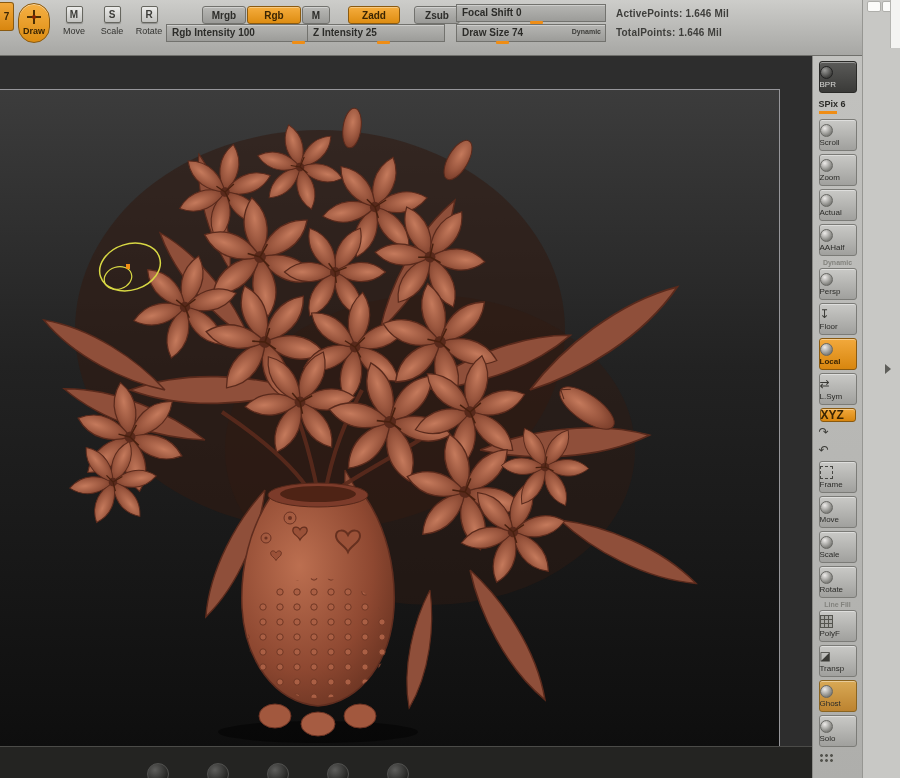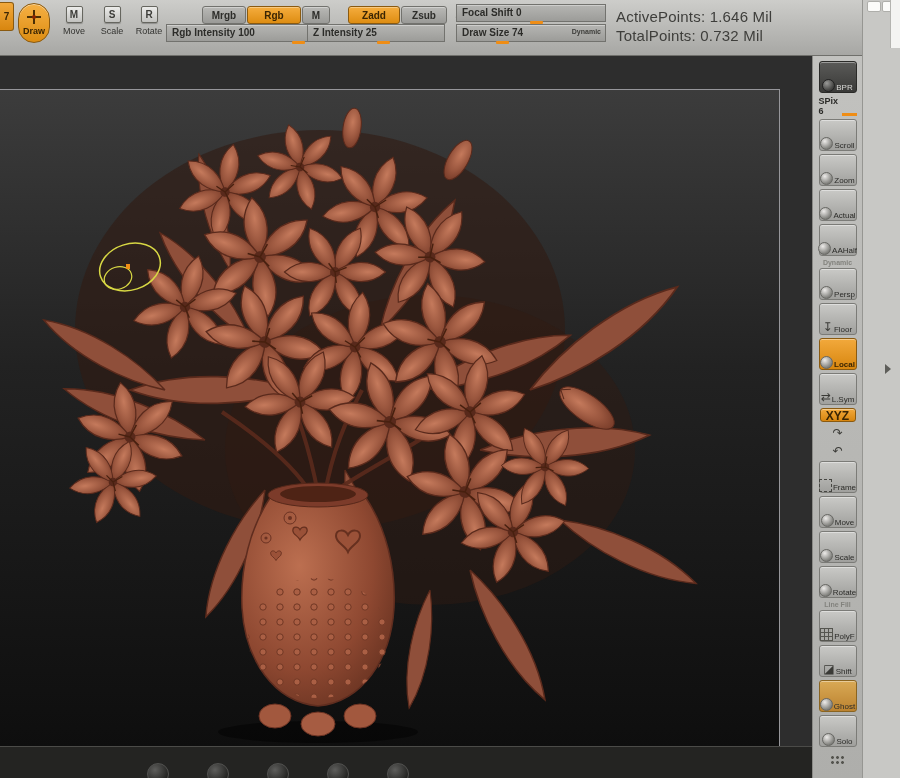--- a/index.html
+++ b/index.html
@@ -32,39 +32,39 @@
           background:linear-gradient(#b9b9b6,#9a9a97);border:1px solid #72726e;border-radius:3px;
           font-size:10px;font-weight:bold;color:#2d2d2a;display:flex;align-items:center;justify-content:center;
           box-shadow:inset 0 1px 0 rgba(255,255,255,.35);margin-left:36px;}
   .mode-btn.active{background:linear-gradient(#f5ad3e,#de8d12);border-color:#8a5a10;color:#3a2503;}
   .mode-btn.disabled{background:none;border:none;box-shadow:none;color:#90908c;}
   .slider{position:absolute;height:16px;background:linear-gradient(#b5b5b2,#9c9c99);
           border:1px solid #72726e;border-radius:0;box-shadow:inset 0 1px 0 rgba(255,255,255,.35);}
   .sl-t{position:absolute;left:5px;top:2px;font-size:10px;font-weight:bold;color:#2c2c29;white-space:nowrap;}
   .sl-notch{position:absolute;bottom:-3px;width:13px;height:3px;background:#ef8d15;border-radius:1px;}
   .sl-tag{position:absolute;right:4px;top:3px;font-size:7px;font-weight:bold;color:#3c3c39;}
-  .stats{position:absolute;font-size:15px;font-weight:normal;color:#3e3e3b;letter-spacing:.2px;}
+  .stats{position:absolute;font-size:10px;font-weight:bold;color:#3e3e3b;letter-spacing:.2px;}
 
   
   .canvas{position:absolute;left:0;top:56px;width:812px;height:690px;background:#2d2d2d;overflow:hidden;}
   .doc{position:absolute;left:0;top:33px;width:779px;height:657px;
        border-top:1px solid #96969a;border-right:1px solid #96969a;box-sizing:content-box;
        background:linear-gradient(#3c3c3c,#222 42%,#0e0e0e);}
   .scene{position:absolute;left:0;top:0;width:779px;height:657px;display:block;}
   .brush{position:absolute;left:88px;top:175px;}
 
   
   .shelf{position:absolute;left:812px;top:56px;width:50px;height:722px;
          background:linear-gradient(180deg,#c2c2bf,#aeaeab);border-left:1px solid #8a8a86;
          display:flex;flex-direction:column;align-items:center;padding-top:5px;gap:3px;
          overflow:hidden;box-sizing:border-box;}
   .shelf-sub{font-size:7px;color:#82827d;font-weight:bold;line-height:8px;margin-bottom:-2px;flex:none;}
   .shelf-btn{width:38px;min-height:32px;flex:none;box-sizing:border-box;
          background:linear-gradient(#c9c9c6,#a0a09d);border:1px solid #7b7b77;border-radius:3px;
-         display:flex;flex-direction:row;align-items:flex-end;justify-content:center;gap:1px;
+         display:flex;flex-direction:column;align-items:flex-start;justify-content:center;gap:1px;
          box-shadow:inset 0 1px 0 rgba(255,255,255,.4);}
   .shelf-btn .lbl{font-size:8px;color:#2b2b28;line-height:9px;}
   .shelf-btn.dark{background:linear-gradient(#5a5a58,#3a3a38);border-color:#2a2a28;}
   .shelf-btn.dark .lbl{color:#d9d9d6;}
   .shelf-btn.active{background:linear-gradient(#f2a93c,#d8860f);border-color:#8a5a10;}
   .shelf-btn.active .lbl{color:#3a2503;font-weight:bold;}
   .shelf-btn.ghost{background:linear-gradient(#d9a955,#bc8330);border-color:#8a6420;}
   .shelf-btn.bar{min-height:14px;height:14px;width:36px;background:linear-gradient(#f2a93c,#d8860f);
          border-color:#8a5a10;justify-content:center;}
   .shelf-btn.bar .lbl{color:#3a2503;font-weight:bold;font-size:12px;}
@@ -132,21 +132,21 @@
   <div class="mode-btn" style="left:266px;width:26px">M</div>
 
   <div class="slider" style="left:166px;top:24px;width:142px">
     <span class="sl-t">
       <span>Rgb Intensity</span>&nbsp;<span>100</span>
     </span>
     <span class="sl-notch" style="left: calc(93% - 7px);"></span>
   </div>
 
   <div class="mode-btn active" style="left:312px;width:50px">Zadd</div>
-  <div class="mode-btn" style="left:365px;width:44px">Zsub</div>
+  <div class="mode-btn" style="left:378px;width:44px">Zsub</div>
   <div class="mode-btn disabled" style="left:412px;width:36px">Zcut</div>
 
   <div class="slider" style="left:307px;top:24px;width:136px">
     <span class="sl-t">
       <span>Z Intensity</span>&nbsp;<span>25</span>
     </span>
     <span class="sl-notch" style="left: calc(56% - 7px);"></span>
   </div>
 
   <div class="slider" style="left:456px;top:4px;width:148px">
@@ -158,21 +158,21 @@
 
   <div class="slider" style="left:456px;top:24px;width:148px">
     <span class="sl-t">
       <span>Draw Size</span>&nbsp;<span>74</span>
     </span>
     <span class="sl-tag">Dynamic</span>
     <span class="sl-notch" style="left: calc(31% - 7px);"></span>
   </div>
 
   <div class="stats" style="left:616px;top:8px">ActivePoints: 1.646 Mil</div>
-  <div class="stats" style="left:616px;top:27px">TotalPoints: 0.732 Mil</div>
+  <div class="stats" style="left:616px;top:27px">TotalPoints: 1.646 Mil</div>
 </header>
 
 <div class="canvas">
   <div class="doc">
 
     <svg class="scene" viewBox="0 0 779 657" xmlns="http://www.w3.org/2000/svg">
       <defs>
         <radialGradient id="pg" cx="50%" cy="35%" r="75%">
           <stop offset="0%" stop-color="#c57a5c"></stop>
             <stop offset="55%" stop-color="#9a563e"></stop>
@@ -359,21 +359,21 @@
       <span class="icn icn-sphere"></span>
       <span class="lbl">Rotate</span>
     </div>
     <div class="shelf-sub">Line Fill</div>
     <div class="shelf-btn">
       <span class="icn icn-grid"></span>
       <span class="lbl">PolyF</span>
     </div>
     <div class="shelf-btn">
       <span class="icn icn-glyph">◪</span>
-      <span class="lbl">Shift</span>
+      <span class="lbl">Transp</span>
     </div>
     <div class="shelf-btn ghost">
       <span class="icn icn-sphere"></span>
       <span class="lbl">Ghost</span>
     </div>
     <div class="shelf-btn">
       <span class="icn icn-sphere"></span>
       <span class="lbl">Solo</span>
     </div>
     <div class="shelf-btn icon-only">

